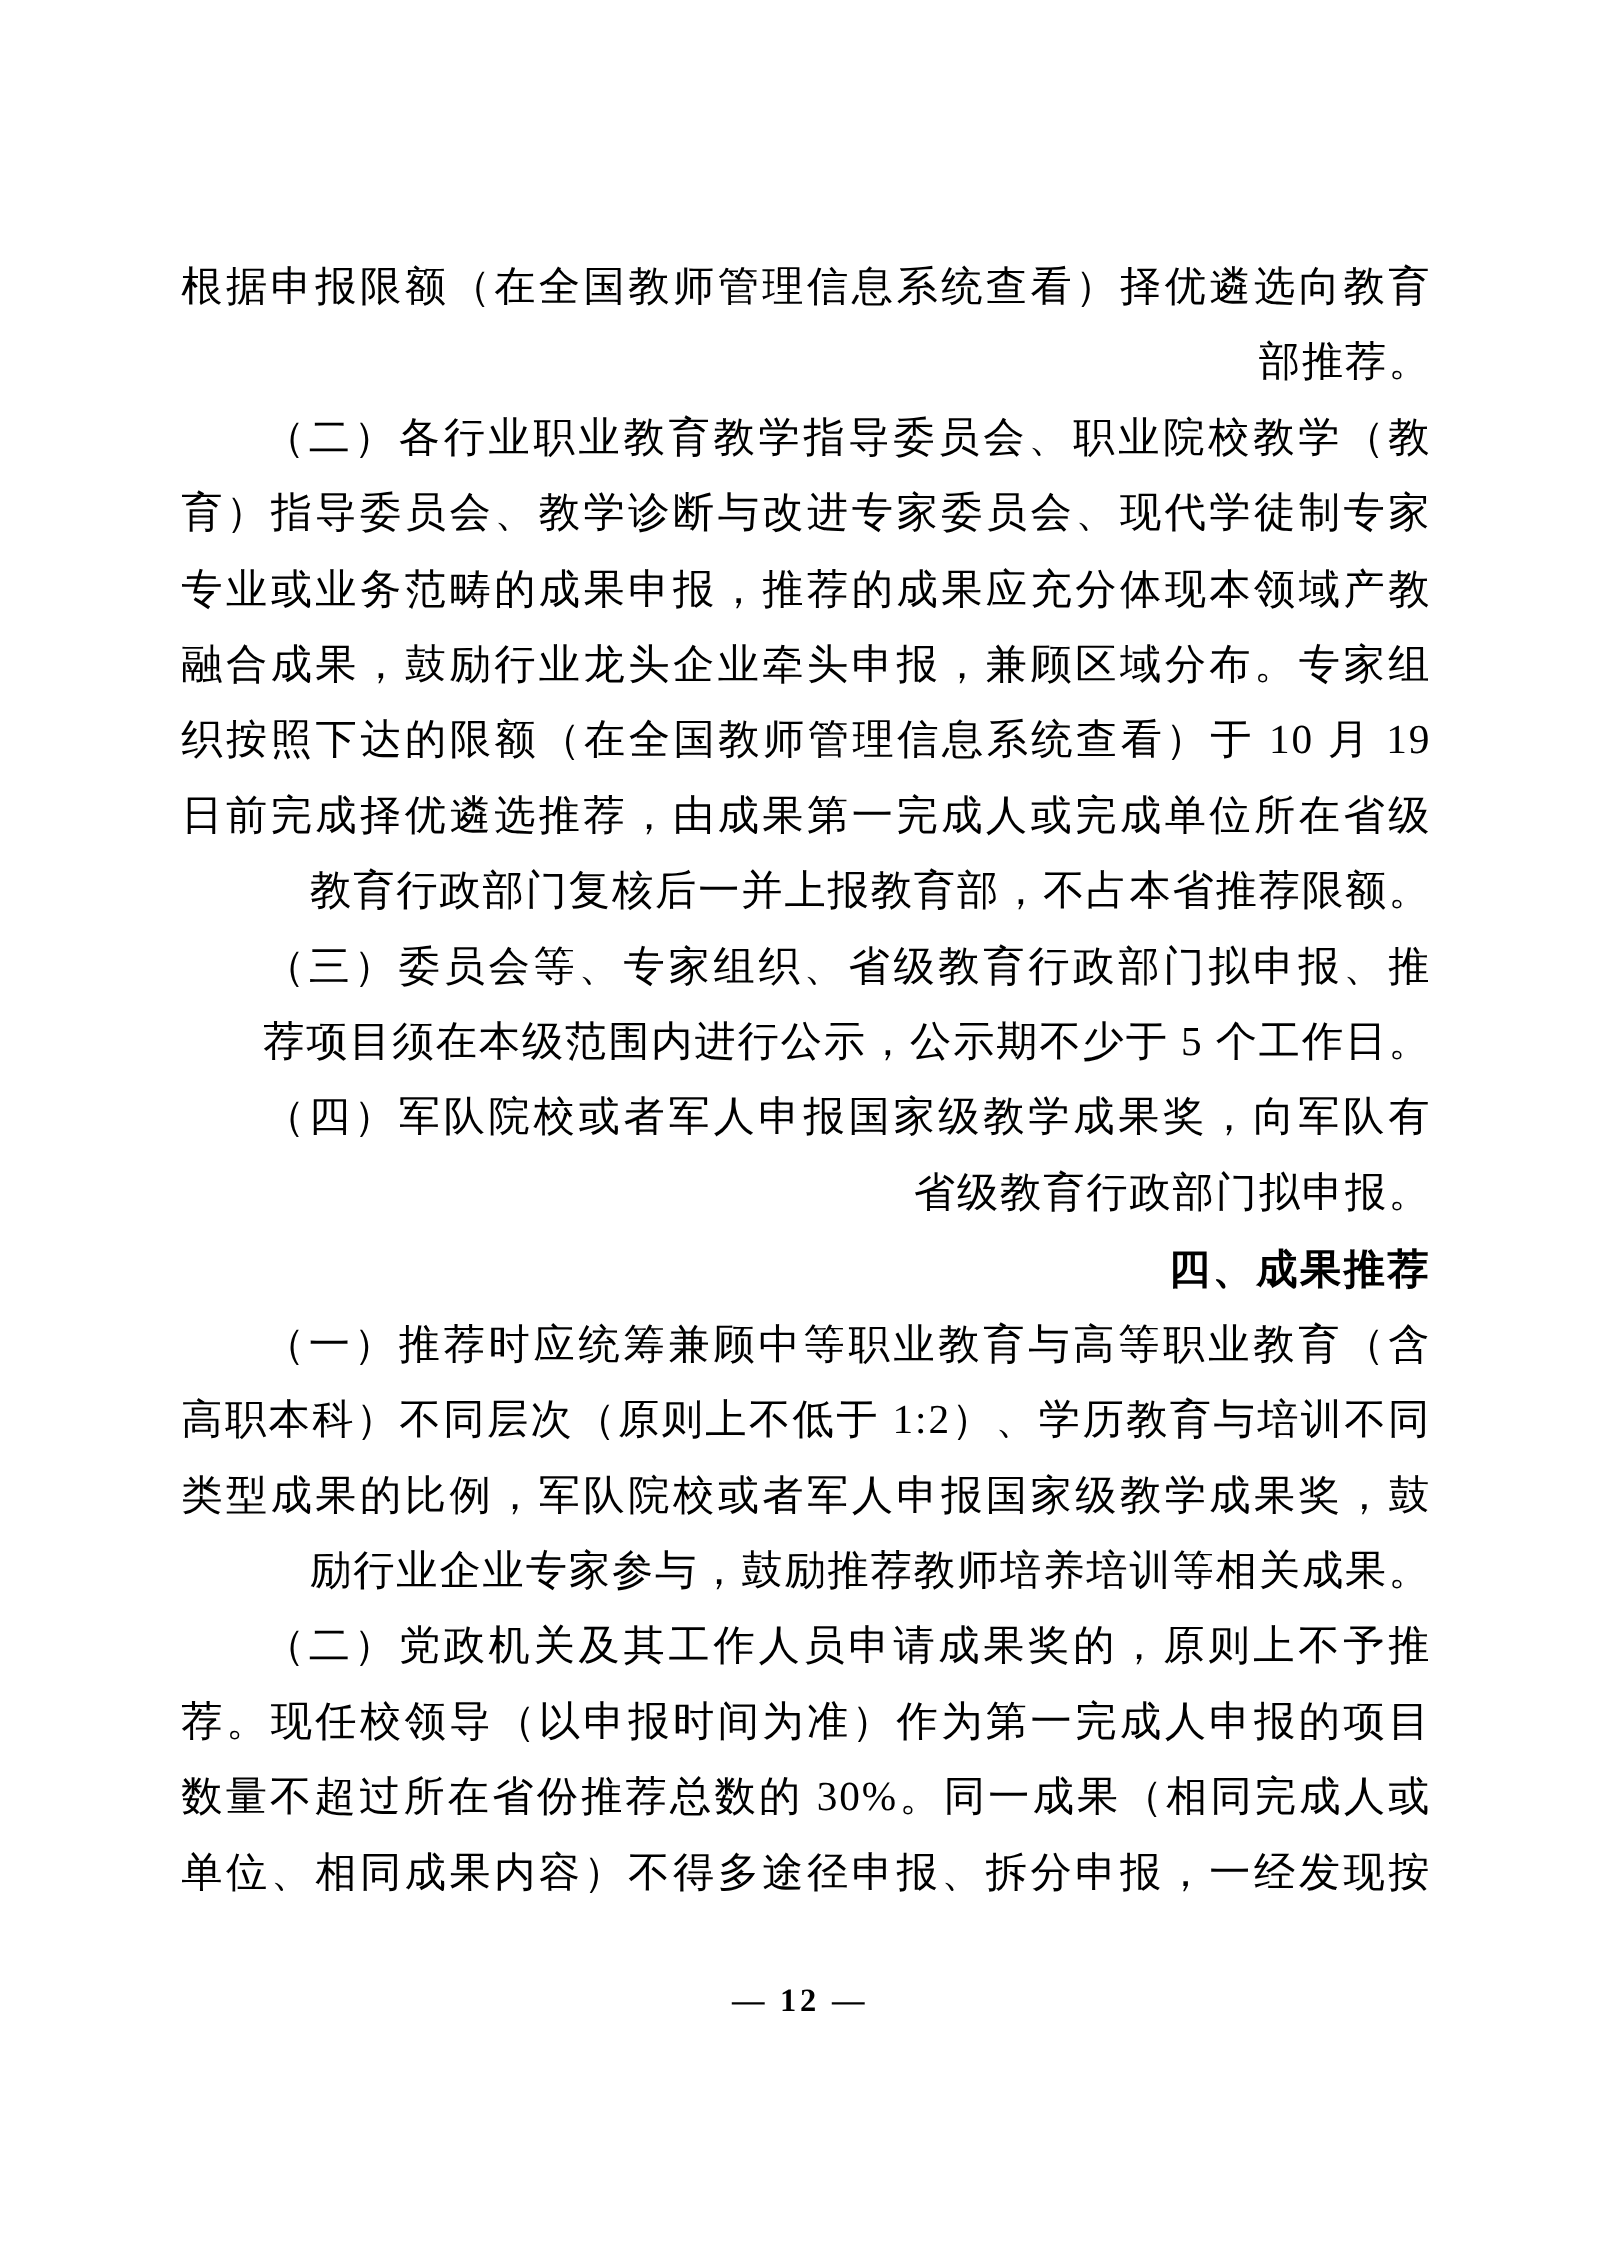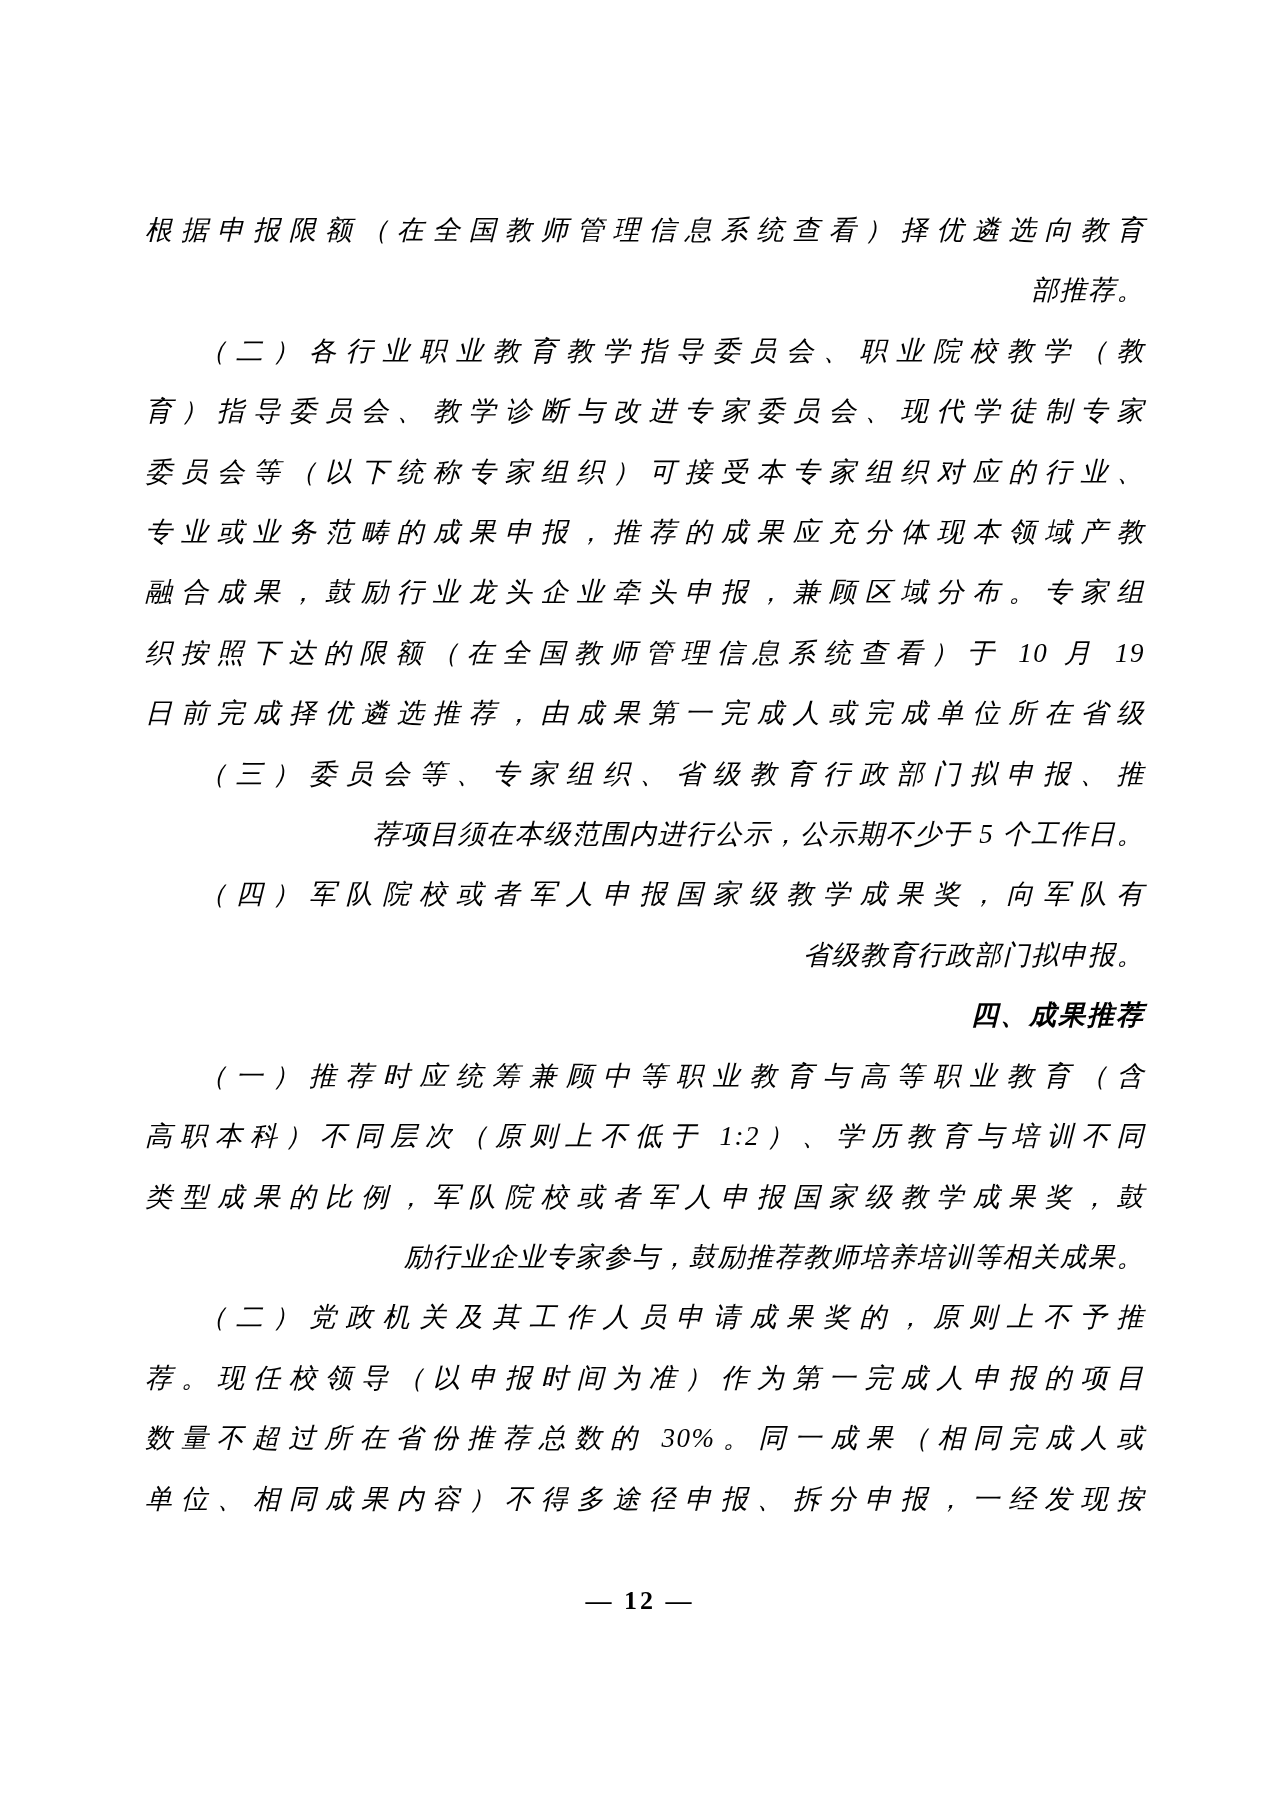--- a/index.html
+++ b/index.html
@@ -14,24 +14,23 @@
     width: 1280px;
     height: 1810px;
     background: #ffffff;
     overflow: hidden;
   }
   .doc-body {
     position: absolute;
     left: 145px;
     top: 200px;
     width: 1000px;
-    font-size: 27px;
+    font-size: 33px;
     line-height: 60.4px;
     letter-spacing: 1.5px;
-    font-style: italic;
   }
   .text-line {
     width: 100%;
     text-align: right;
     white-space: nowrap;
   }
   .text-line.justify {
     white-space: normal;
     text-align: justify;
     text-align-last: justify;
@@ -57,25 +56,25 @@
 </style>
 </head>
 <body>
 
 <div class="page">
   <div class="doc-body" id="doc-body">
       <div class="text-line justify">根据申报限额（在全国教师管理信息系统查看）择优遴选向教育</div>
       <div class="text-line">部推荐。</div>
       <div class="text-line indent justify">（二）各行业职业教育教学指导委员会、职业院校教学（教</div>
       <div class="text-line justify">育）指导委员会、教学诊断与改进专家委员会、现代学徒制专家</div>
-      <div class="text-line justify">委员会等（以下统称专家组织）可接受本专家组织对应的行业、</div>
       <div class="text-line justify">专业或业务范畴的成果申报，推荐的成果应充分体现本领域产教</div>
       <div class="text-line justify">融合成果，鼓励行业龙头企业牵头申报，兼顾区域分布。专家组</div>
       <div class="text-line justify">织按照下达的限额（在全国教师管理信息系统查看）于 10 月 19</div>
       <div class="text-line justify">日前完成择优遴选推荐，由成果第一完成人或完成单位所在省级</div>
+      <div class="text-line">教育行政部门复核后一并上报教育部，不占本省推荐限额。</div>
       <div class="text-line indent justify">（三）委员会等、专家组织、省级教育行政部门拟申报、推</div>
       <div class="text-line">荐项目须在本级范围内进行公示，公示期不少于 5 个工作日。</div>
       <div class="text-line indent justify">（四）军队院校或者军人申报国家级教学成果奖，向军队有</div>
       <div class="text-line">省级教育行政部门拟申报。</div>
       <div class="text-line heading indent">四、成果推荐</div>
       <div class="text-line indent justify">（一）推荐时应统筹兼顾中等职业教育与高等职业教育（含</div>
       <div class="text-line justify">高职本科）不同层次（原则上不低于 1:2）、学历教育与培训不同</div>
       <div class="text-line justify">类型成果的比例，军队院校或者军人申报国家级教学成果奖，鼓</div>
       <div class="text-line">励行业企业专家参与，鼓励推荐教师培养培训等相关成果。</div>
       <div class="text-line indent justify">（二）党政机关及其工作人员申请成果奖的，原则上不予推</div>

